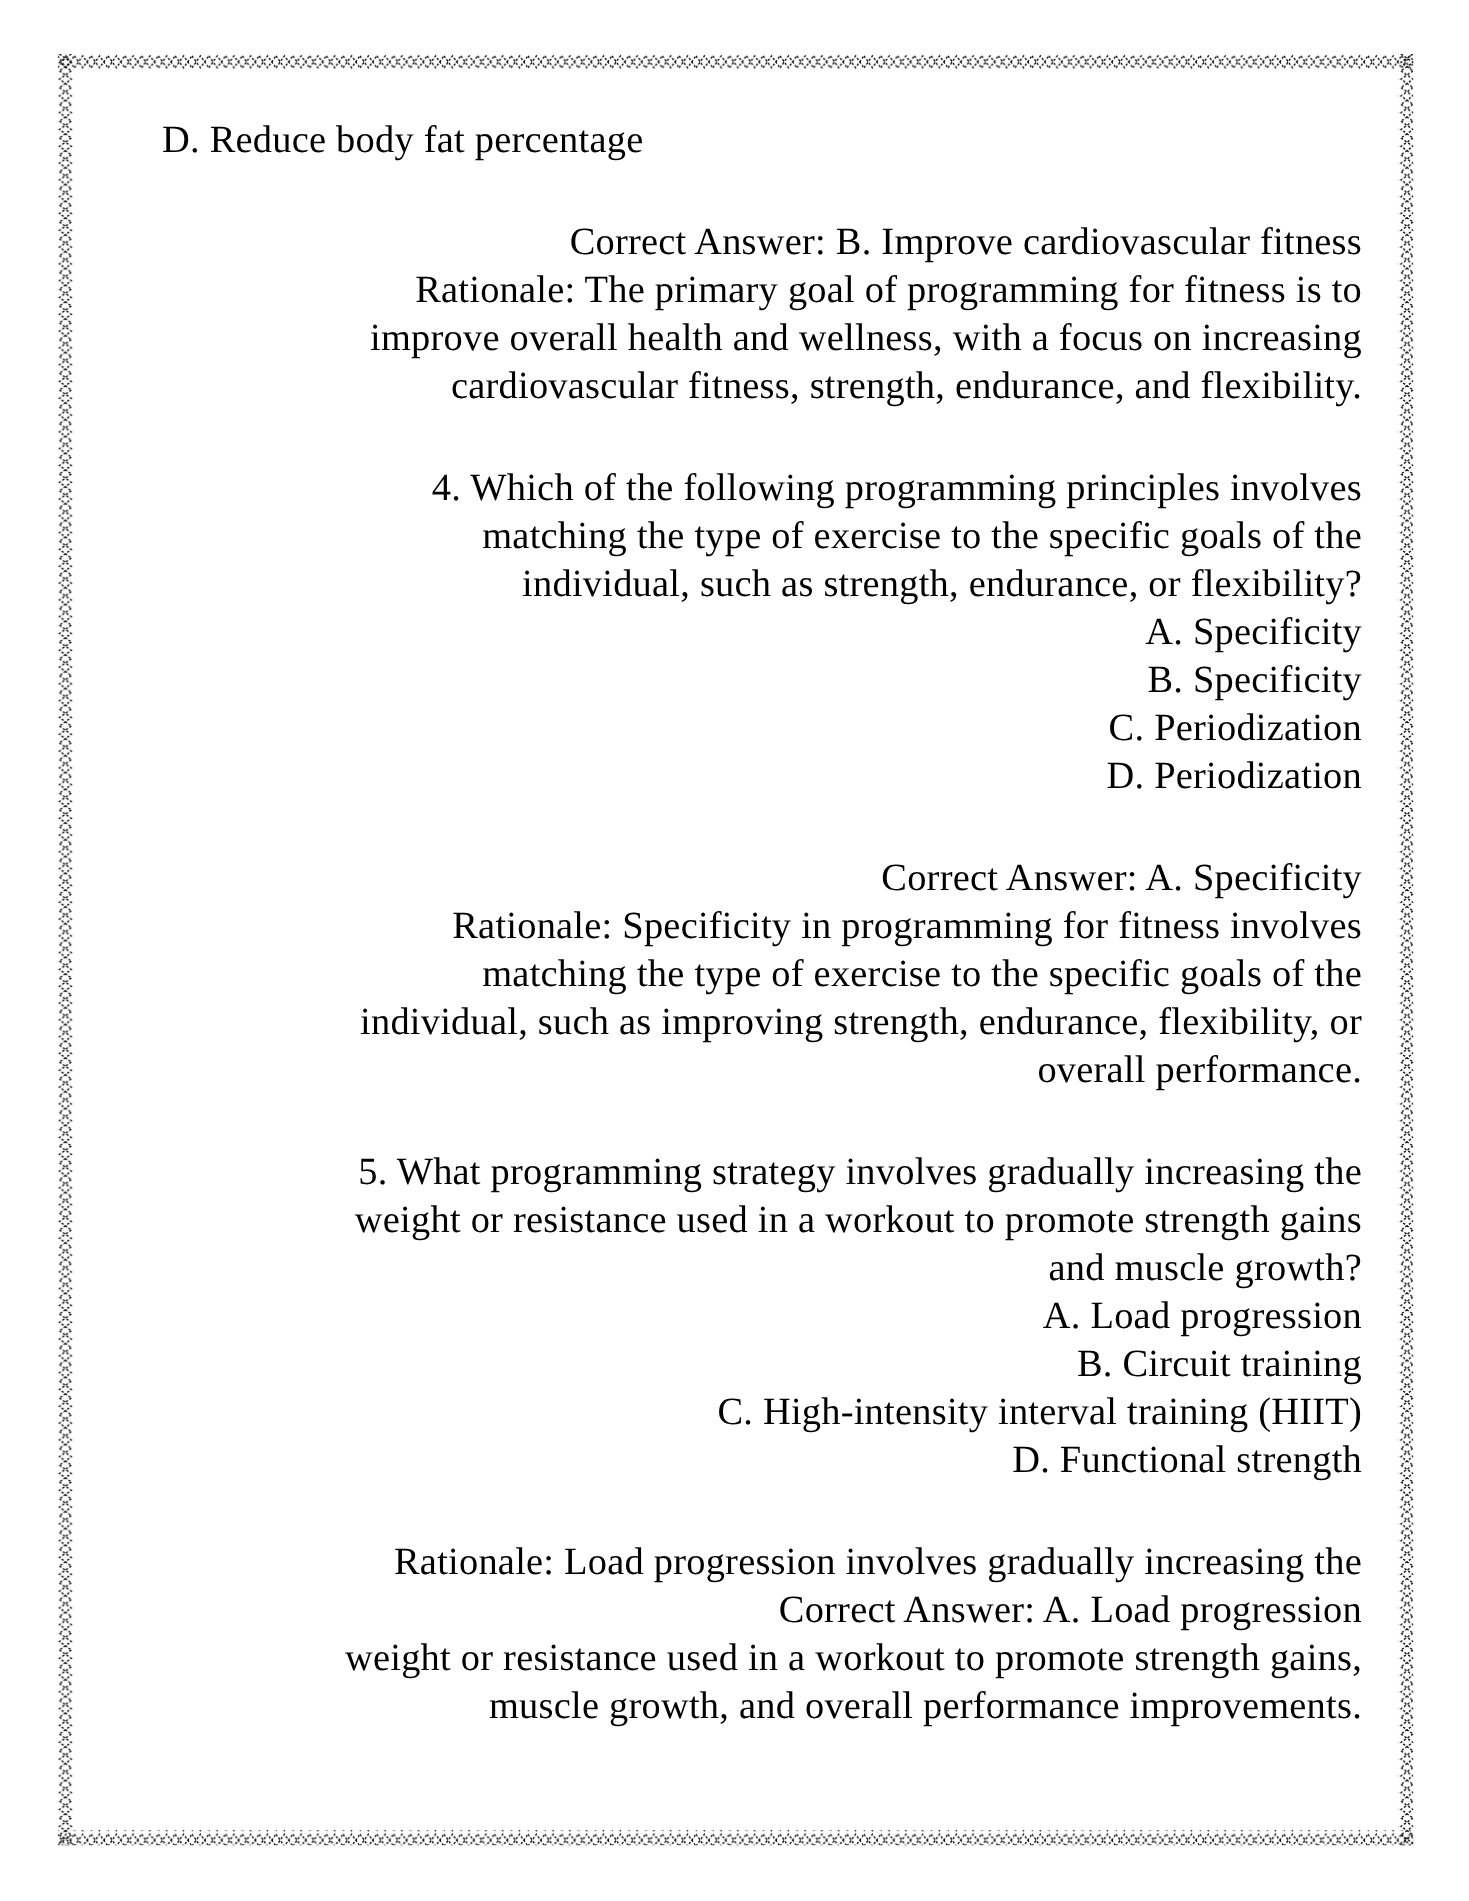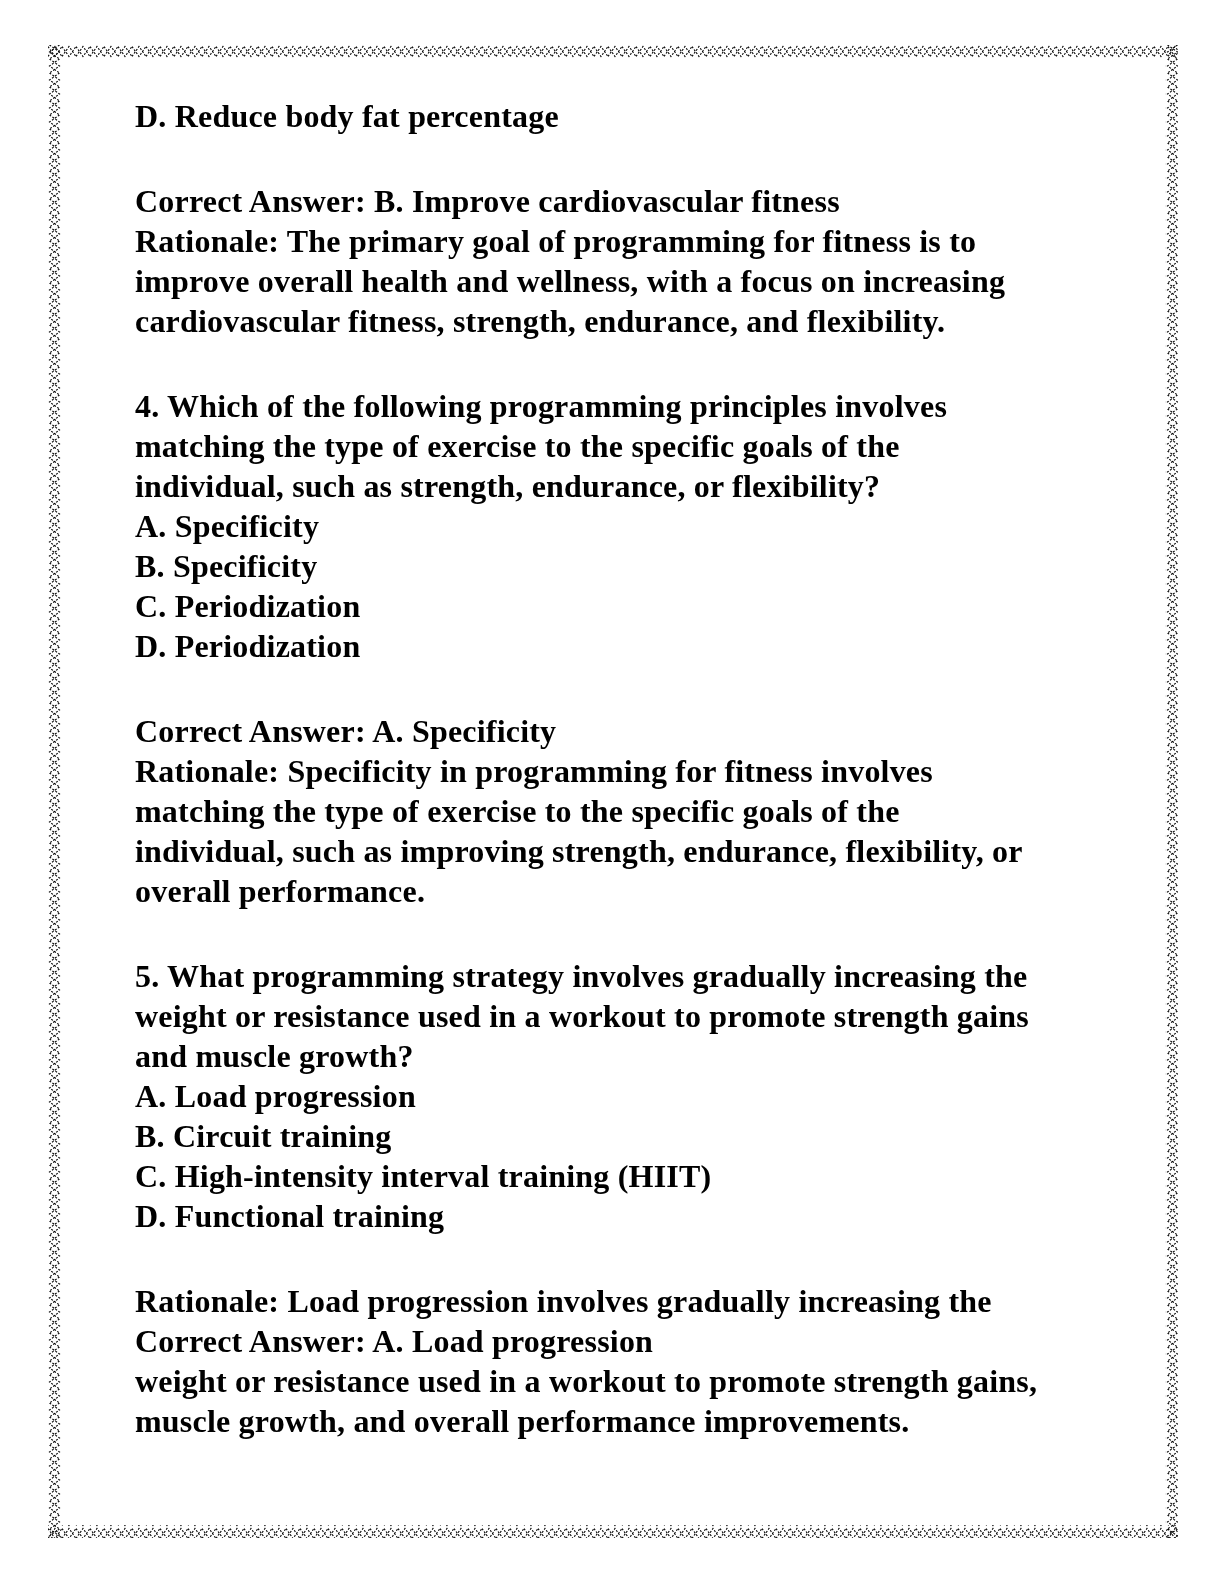--- a/index.html
+++ b/index.html
@@ -28,22 +28,22 @@
   }
   .content {
     position: absolute;
     left: 135px;
     top: 96px;
     width: 1000px;
     font-size: 32px;
     line-height: 40px;
     color: #000000;
   }
-  .block { margin: 0; font-weight: bold; }
-  .block + .block { margin-top: 45px; }
+  .block { margin: 0; }
+  .block + .block { margin-top: 45px; text-align: right; }
   .line {
     white-space: pre;
     letter-spacing: 0.2px;
   }
 </style>
 </head>
 <body>
 
 <div class="page">
 
@@ -90,21 +90,21 @@
         <div class="line">individual, such as improving strength, endurance, flexibility, or</div>
         <div class="line">overall performance.</div>
       </div>
       <div class="block">
         <div class="line">5. What programming strategy involves gradually increasing the</div>
         <div class="line">weight or resistance used in a workout to promote strength gains</div>
         <div class="line">and muscle growth?</div>
         <div class="line">A. Load progression</div>
         <div class="line">B. Circuit training</div>
         <div class="line">C. High-intensity interval training (HIIT)</div>
-        <div class="line">D. Functional training</div>
+        <div class="line">D. Functional strength</div>
       </div>
       <div class="block">
         <div class="line">Rationale: Load progression involves gradually increasing the</div>
         <div class="line">Correct Answer: A. Load progression</div>
         <div class="line">weight or resistance used in a workout to promote strength gains,</div>
         <div class="line">muscle growth, and overall performance improvements.</div>
       </div>
     </div>
 
 </div>

